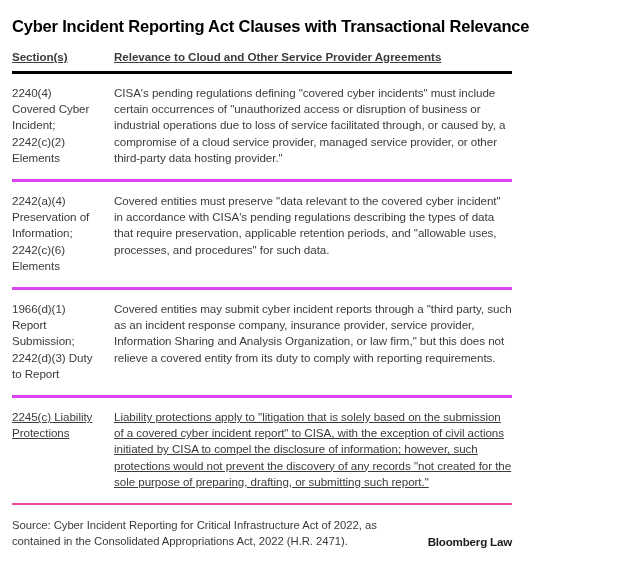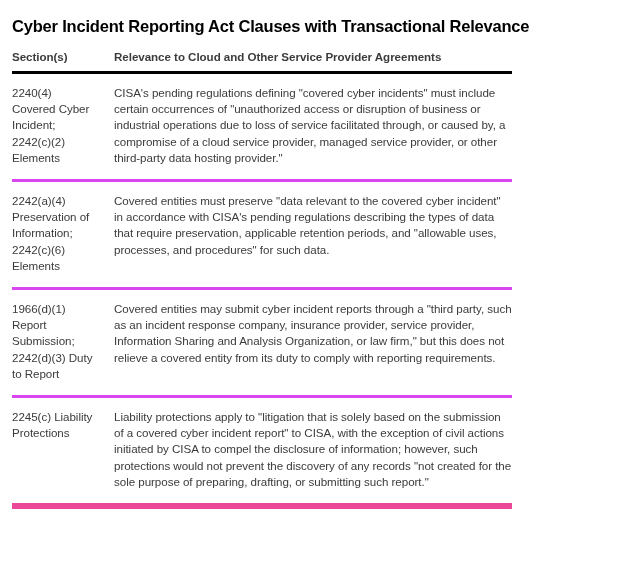--- a/index.html
+++ b/index.html
@@ -46,20 +46,21 @@
   .table col.col-relevance { width: auto; }
 
   .table thead th {
     text-align: left;
     font-size: 11.6px;
     font-weight: bold;
     color: #3c3c3c;
     padding: 0 0 8px 0;
     vertical-align: bottom;
     letter-spacing: -0.05px;
+    text-decoration: underline;
   }
   .table thead th.th-relevance { padding-left: 12px; }
 
   .head-rule td {
     padding: 0;
     height: 3px;
     background: #000000;
     line-height: 0;
     font-size: 0;
   }
@@ -75,21 +76,22 @@
   }
 
   .table tbody tr.data-row td.cell-section {
     padding-right: 6px;
   }
   .table tbody tr.data-row td.cell-relevance {
     padding-left: 12px;
   }
 
   .table tbody tr.data-row:last-child td {
-    border-bottom: 6px solid #ec4899;
+    border-bottom: 2px solid #ec4899;
+    text-decoration: underline;
   }
 
   .footer {
     display: flex;
     align-items: flex-end;
     justify-content: space-between;
     padding-top: 13px;
   }
 
   .source-note {
@@ -147,14 +149,18 @@
         <td class="cell-relevance">Covered entities may submit cyber incident reports through a "third party, such as an incident response company, insurance provider, service provider, Information Sharing and Analysis Organization, or law firm," but this does not relieve a covered entity from its duty to comply with reporting requirements.</td>
       </tr>
 
       <tr class="data-row">
         <td class="cell-section">2245(c) Liability Protections</td>
         <td class="cell-relevance">Liability protections apply to "litigation that is solely based on the submission of a covered cyber incident report" to CISA, with the exception of civil actions initiated by CISA to compel the disclosure of information; however, such protections would not prevent the discovery of any records "not created for the sole purpose of preparing, drafting, or submitting such report."</td>
       </tr>
     </tbody>
   </table>
 
+  <div class="footer">
+    <div class="source-note">Source: Cyber Incident Reporting for Critical Infrastructure Act of 2022, as contained in the Consolidated Appropriations Act, 2022 (H.R. 2471).</div>
+    <div class="brand">Bloomberg Law</div>
+  </div>
 
 </div>
 
 </body></html>

